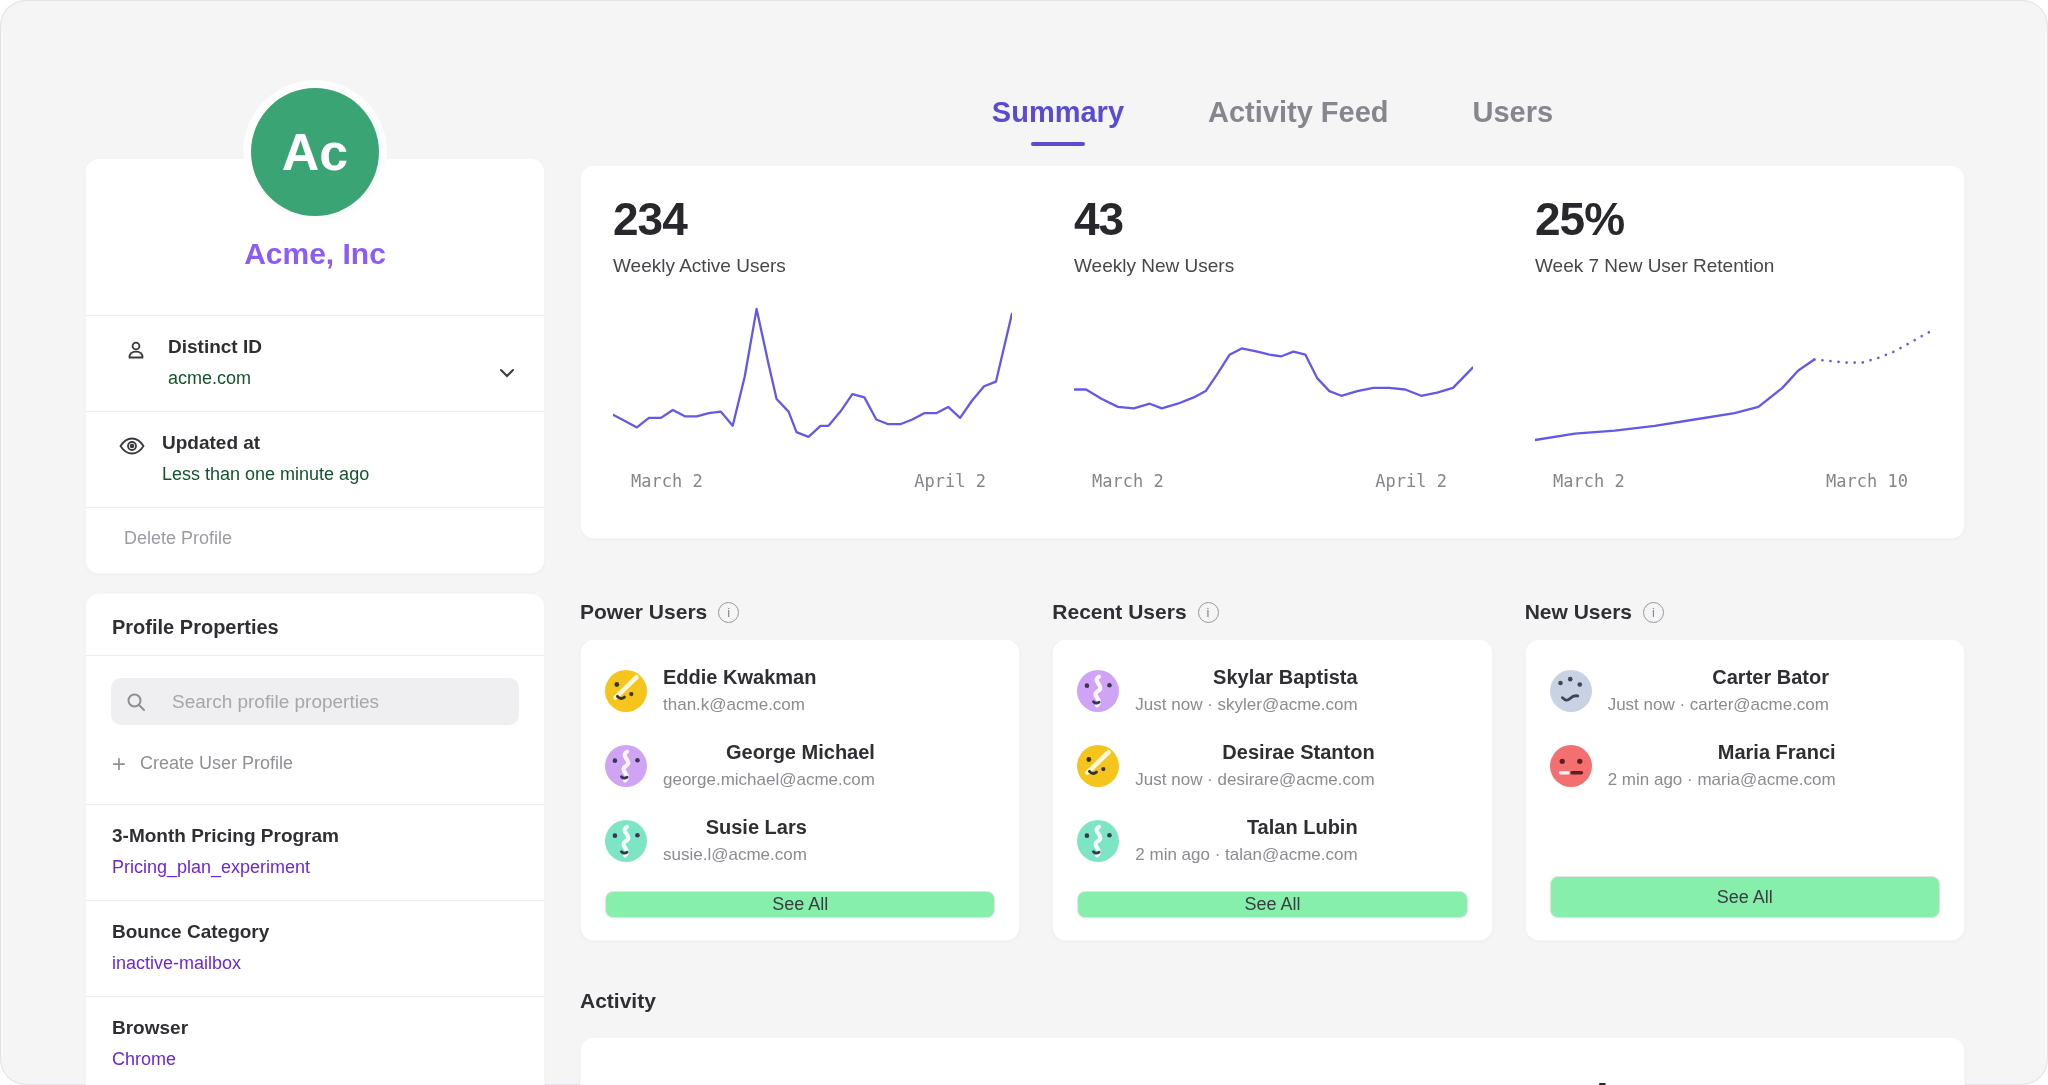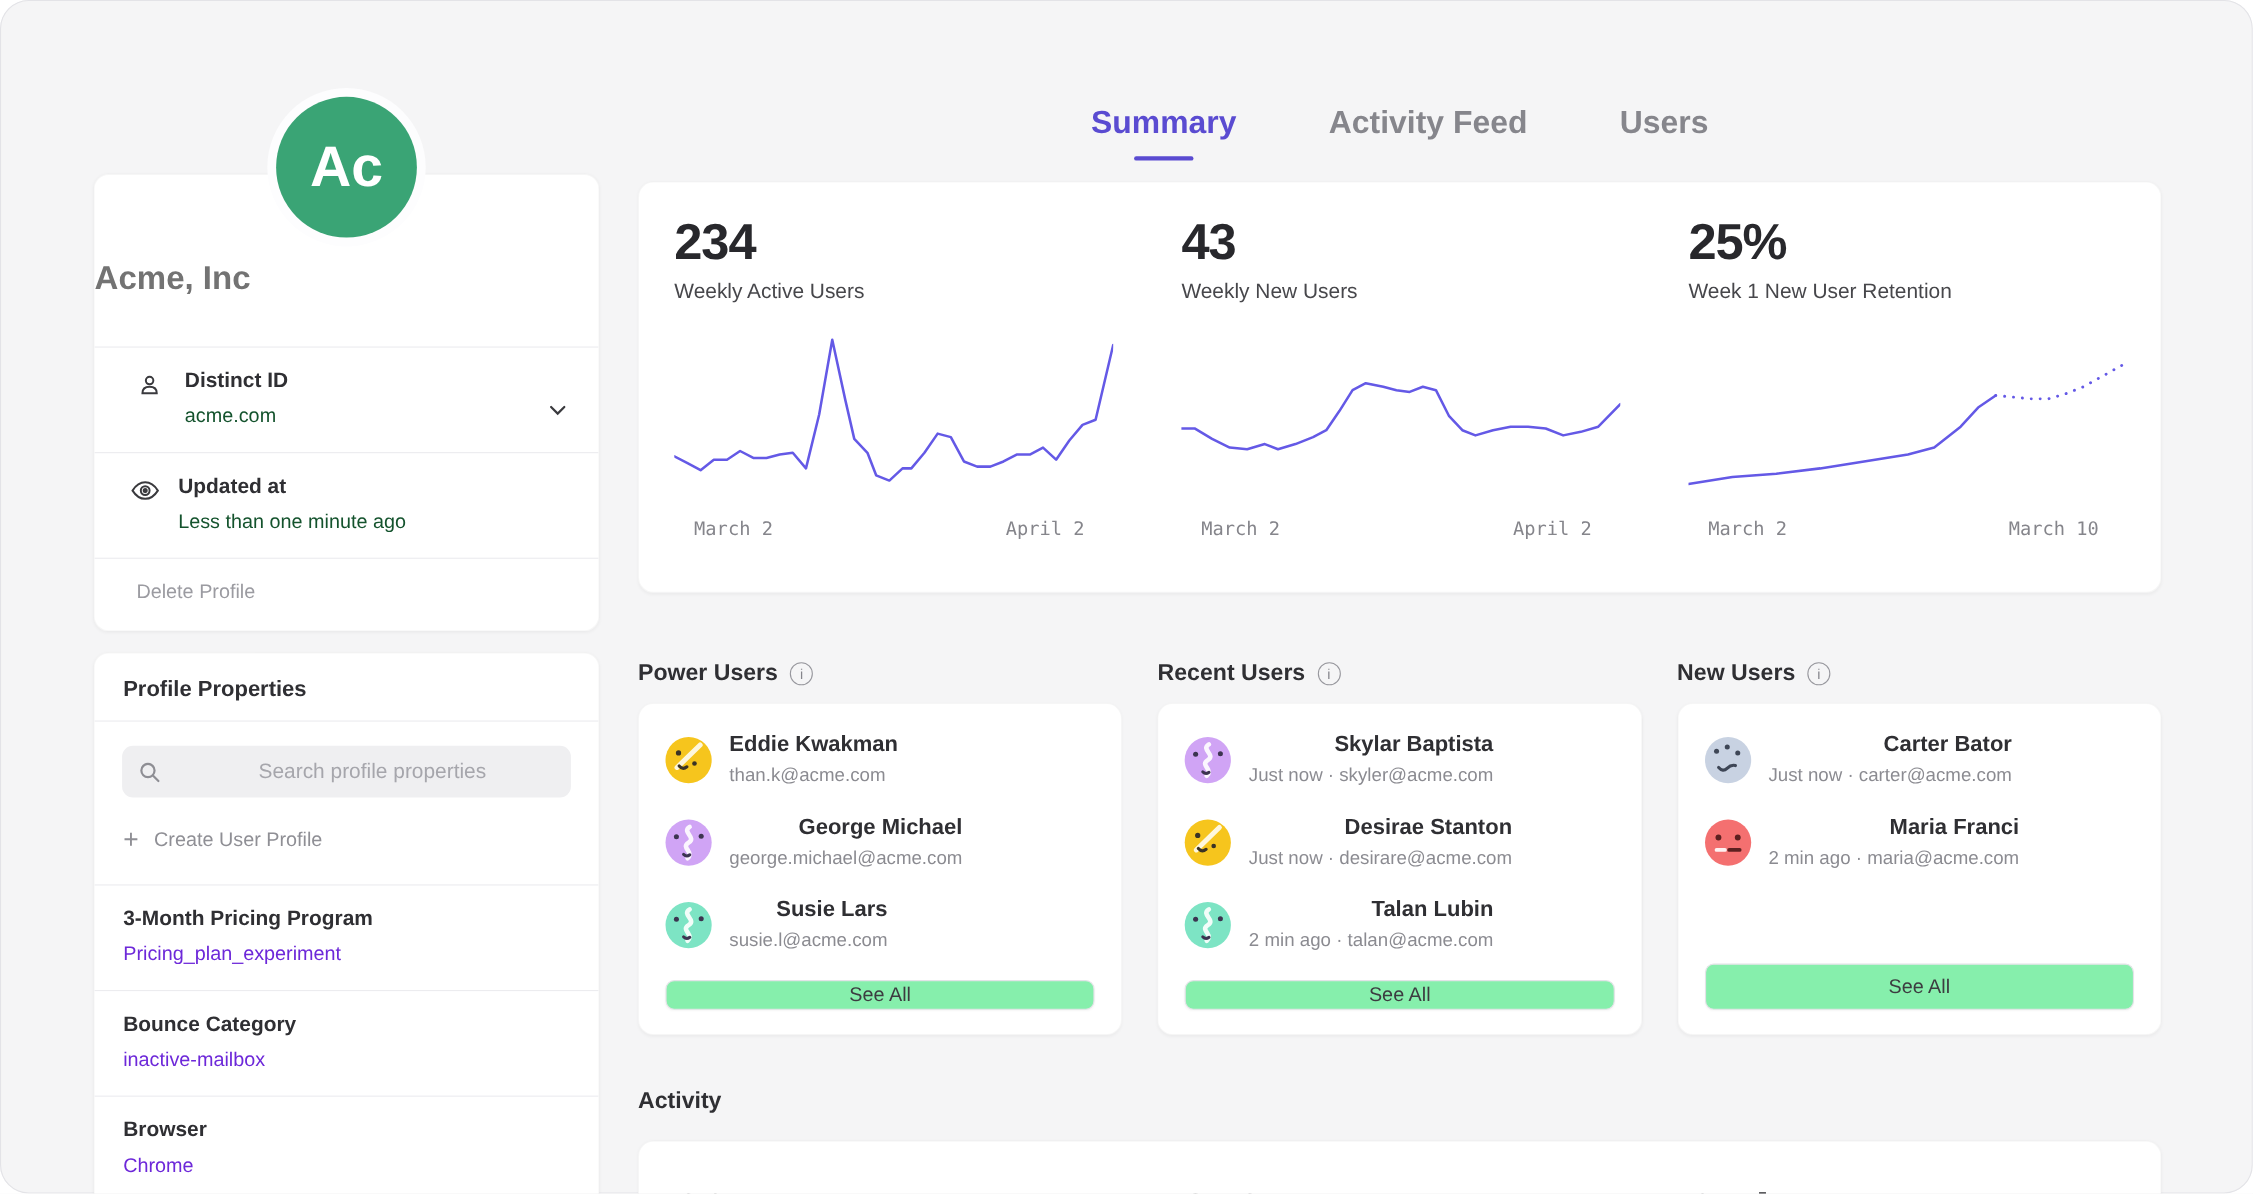--- a/index.html
+++ b/index.html
@@ -11,37 +11,37 @@
   .card { background:#ffffff; border-radius:14px; border:1px solid rgba(0,0,0,0.035);
           box-shadow:0 1px 3px rgba(0,0,0,0.04); }
 
   
   .sidebar { position:absolute; left:85px; top:0; width:460px; }
   .avatar-co { position:absolute; top:88px; left:50%; transform:translateX(-50%);
                width:128px; height:128px; border-radius:50%; background:#3aa475;
                box-shadow:0 0 0 8px #fdfdfe; display:flex; align-items:center; justify-content:center;
                color:#fff; font-size:52px; font-weight:bold; z-index:3; }
   .id-card { position:absolute; top:158px; left:0; width:460px; padding-top:78px; }
-  .company-name { text-align:left; font-size:30px; font-weight:bold; color:#737373; padding-bottom:44px; }
+  .company-name { text-align:center; font-size:30px; font-weight:bold; color:#8b5cf6; padding-bottom:44px; }
   .hdiv { height:1px; background:#ececef; }
   .id-row { display:flex; align-items:flex-start; padding:20px 26px 22px 38px; position:relative; }
   .id-row .ic { width:26px; margin-top:2px; color:#3a3a3e; flex:none; }
   .id-row .txt { margin-left:18px; }
   .id-row .lbl { font-size:19px; font-weight:bold; color:#2f2f33; }
   .id-row .val { font-size:18px; color:#14532d; margin-top:10px; }
   .chev { position:absolute; right:26px; top:46px; color:#3a3a3e; }
   .delete-row { padding:20px 26px 24px 38px; font-size:18px; color:#9b9ba1; cursor:pointer; }
 
   .props-card { position:absolute; top:593px; left:0; width:460px; height:620px; }
   .props-title { font-size:20px; font-weight:bold; color:#2f2f33; padding:22px 26px 16px 26px; }
   .search-wrap { margin:22px 25px 0 25px; height:47px; background:#efeff1; border-radius:10px;
                  display:flex; align-items:center; padding:0 14px; }
   .search-wrap .ic { color:#8e8e94; flex:none; display:flex; }
   .search-wrap input { border:none; outline:none; background:transparent; font-size:19px; color:#4a4a4e;
-                       margin-left:25px; width:100%; font-family:"Liberation Sans", sans-serif;text-align:center; }
+                       margin-left:25px; width:100%; font-family:"Liberation Sans", sans-serif; }
   .search-wrap input::placeholder { color:#a6a6ac; }
   .create-row { display:flex; align-items:center; margin:28px 26px 30px 26px; color:#8f8f95; font-size:18px; cursor:pointer; }
   .create-row .plus { font-size:24px; margin-right:14px; line-height:18px; }
   .prop-row { padding:20px 26px 22px 26px; border-top:1px solid #ececef; }
   .prop-name { font-size:19px; font-weight:bold; color:#2f2f33; }
   .prop-val { font-size:18px; color:#6d28d9; margin-top:10px; }
 
   
   .main { position:absolute; left:580px; top:0; width:1385px; }
   .tabs { display:flex; justify-content:center; gap:84px; padding-top:96px; }
@@ -197,21 +197,21 @@
         <div class="spark"><svg width="399" height="158" viewBox="0 0 399 158">
               <polyline points="0.0,88.5 12.0,88.5 27.9,98.0 43.9,105.9 59.8,107.4 75.8,102.7 87.8,107.4 103.7,102.7 119.7,96.4 131.7,90.1 143.6,72.7 155.6,53.7 167.6,47.4 183.5,50.6 195.5,53.7 207.5,55.3 219.5,50.6 231.4,53.7 243.4,77.4 255.4,90.1 267.3,94.8 283.3,90.1 299.3,86.9 315.2,86.9 331.2,88.5 347.1,94.8 363.1,91.6 379.0,86.9 399.0,66.4" fill="none" stroke="#6459e6" stroke-width="2.3" stroke-linejoin="round" stroke-linecap="round"></polyline>
             </svg></div>
         <div class="ticks">
           <span>March 2</span>
           <span>April 2</span>
         </div>
       </div>
       <div class="stat-col">
         <div class="stat-num">25%</div>
-        <div class="stat-lbl">Week 1 New User Retention</div>
+        <div class="stat-lbl">Week 7 New User Retention</div>
         <div class="spark"><svg width="399" height="158" viewBox="0 0 399 158">
               <polyline points="0.0,139.0 39.9,132.7 79.8,129.6 119.7,124.8 159.6,118.5 199.5,112.2 223.4,105.9 247.4,86.9 263.3,69.5 279.3,58.5" fill="none" stroke="#6459e6" stroke-width="2.3" stroke-linejoin="round" stroke-linecap="round"></polyline>
               <polyline points="279.3,58.5 295.3,60.0 311.2,61.6 327.2,61.6 343.1,56.9 359.1,50.6 379.0,39.5 399.0,28.4" fill="none" stroke="#6459e6" stroke-width="2.6" stroke-linecap="round" stroke-dasharray="0.1 8"></polyline>
             </svg></div>
         <div class="ticks">
           <span>March 2</span>
           <span>March 10</span>
         </div>
       </div>
     </div>

